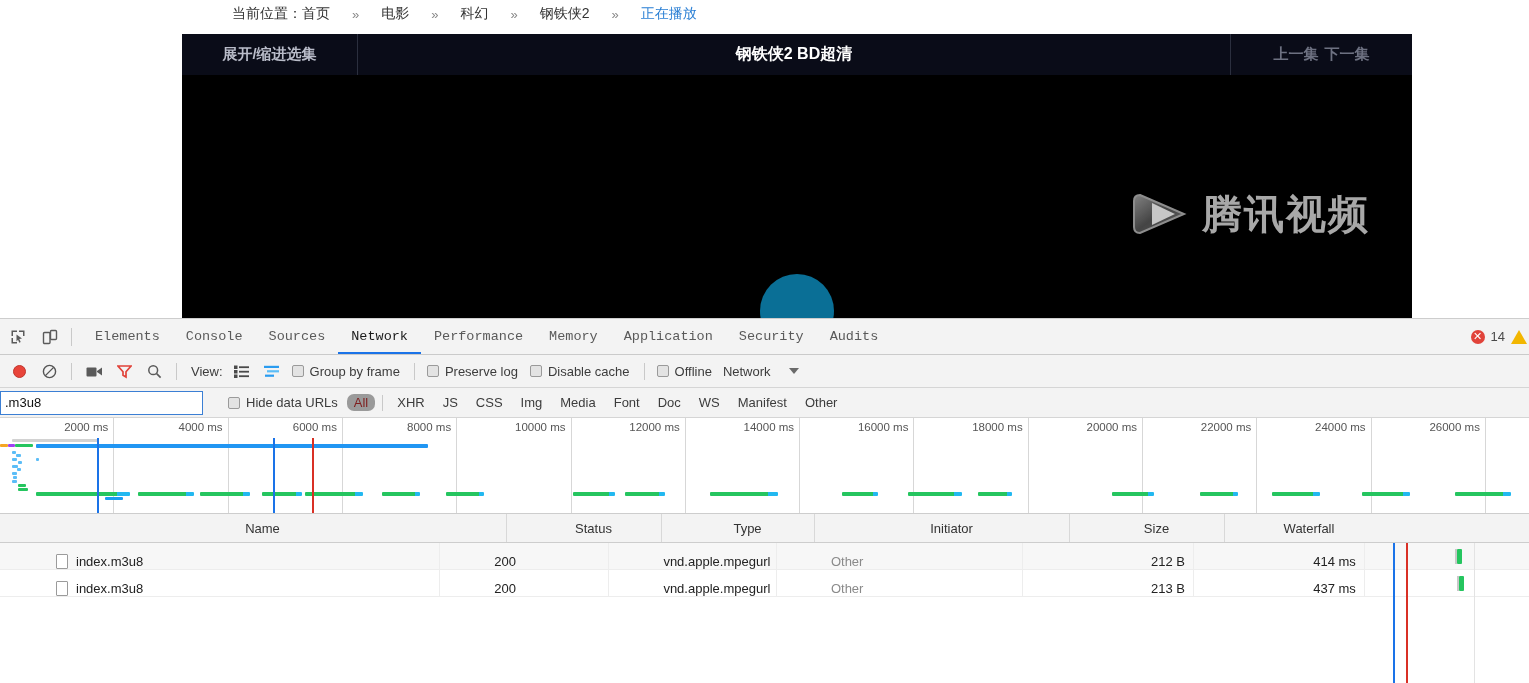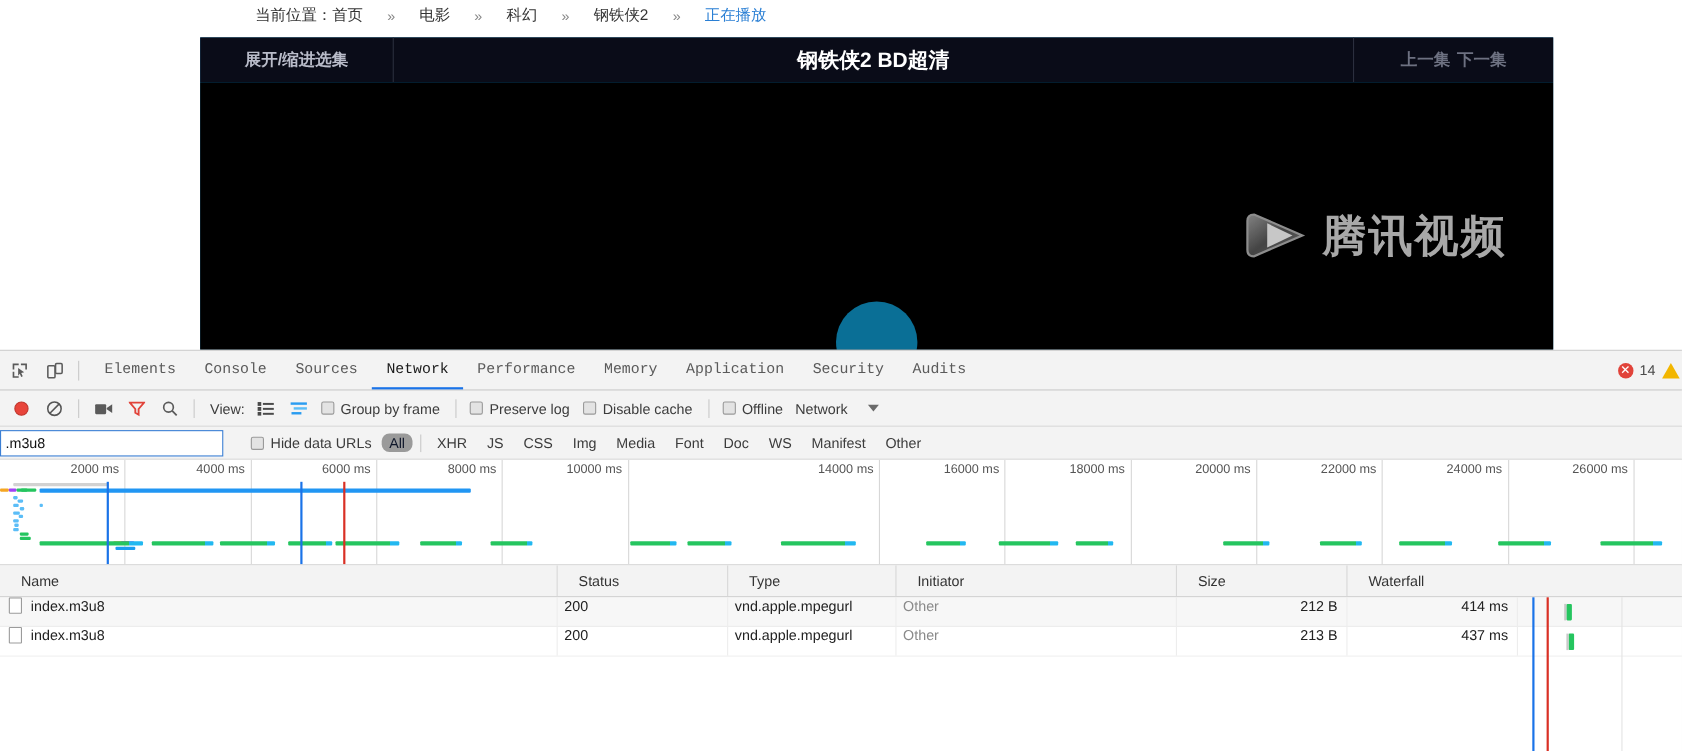--- a/index.html
+++ b/index.html
@@ -42,21 +42,21 @@
   }
   #player-bar .pb-left {
     width: 176px; height: 100%;
     display: flex; align-items: center; justify-content: center;
     color: #b9bcc9; font-size: 15px; font-weight: bold;
     border-right: 1px solid #2b2f3e;
   }
   #player-bar .pb-title {
     flex: 1; height: 100%;
     display: flex; align-items: center; justify-content: center;
-    color: #ffffff; font-size: 19px; font-weight: bold;
+    color: #ffffff; font-size: 16px; font-weight: bold;
   }
   #player-bar .pb-right {
     width: 182px; height: 100%;
     display: flex; align-items: center; justify-content: center;
     gap: 6px;
     color: #6d7181; font-size: 15px; font-weight: bold;
     border-left: 1px solid #2b2f3e;
   }
   #player-stage {
     position: relative; width: 100%; height: 243px;
@@ -190,21 +190,21 @@
     font-size: 13px; color: #111; padding: 0 4px;
     font-family: "Liberation Sans", sans-serif;
     outline: none;
   }
   .fb-gap { width: 20px; }
   .type-chip {
     font-size: 13px; color: #3c3c3c;
     padding: 1px 7px; border-radius: 7px;
     margin: 0 2px; cursor: pointer; white-space: nowrap;
   }
-  .type-chip.active { background: #9a9a9a; color: #0f172a; }
+  .type-chip.active { background: #9a9a9a; color: #7f1d1d; }
   .type-sep { width: 1px; height: 16px; background: #c9c9c9; margin: 0 5px; }
 
   
   #overview {
     position: relative; height: 96px; width: 1529px;
     background: #ffffff;
     border-bottom: 1px solid #cdcdcd;
     overflow: hidden;
   }
   .ov-tick {
@@ -225,33 +225,34 @@
   #net-table { position: relative; width: 1529px; }
   #thead {
     display: flex; height: 29px; align-items: stretch;
     background: #f3f3f3; border-bottom: 1px solid #cdcdcd;
     font-size: 13px; color: #333;
   }
   #thead .th {
     display: flex; align-items: center; padding-left: 19px;
     border-right: 1px solid #d8d8d8;
     cursor: pointer;
+    justify-content: center;
   }
   .trow {
     display: flex; height: 27px; align-items: stretch;
     font-size: 13px; color: #222;
     border-bottom: 1px solid #ededed;
     cursor: pointer;
   }
   .trow.odd { background: #f7f7f7; }
   .trow.even { background: #ffffff; }
   .trow .td {
-    display: flex; align-items: flex-start; padding-left: 6px;
+    display: flex; align-items: flex-end; padding-left: 6px;
     border-right: 1px solid #ededed;
-    overflow: hidden; white-space: nowrap;
+    overflow: hidden; white-space: nowrap; margin-left: 48px;
   }
   .td.num { justify-content: flex-end; padding-right: 8px; }
   .td.dim { color: #8a8a8a; }
   .doc-ico {
     width: 12px; height: 15px; flex: none;
     border: 1px solid #9b9b9b; background: #fff;
     margin-right: 8px; margin-left: 2px; border-radius: 1px;
   }
   .wf-cell { position: relative; }
   .wf-bar {
@@ -453,20 +454,23 @@
         <span>4000 ms</span>
       </div>
       <div class="ov-tick" style="left: 0px; width: 342.9px;">
         <span>6000 ms</span>
       </div>
       <div class="ov-tick" style="left: 0px; width: 457.2px;">
         <span>8000 ms</span>
       </div>
       <div class="ov-tick" style="left: 0px; width: 571.5px;">
         <span>10000 ms</span>
+      </div>
+      <div class="ov-tick" style="left: 0px; width: 685.8px;">
+        <span>12000 ms</span>
       </div>
       <div class="ov-tick" style="left: 0px; width: 800.1px;">
         <span>14000 ms</span>
       </div>
       <div class="ov-tick" style="left: 0px; width: 914.4px;">
         <span>16000 ms</span>
       </div>
       <div class="ov-tick" style="left: 0px; width: 1028.7px;">
         <span>18000 ms</span>
       </div>

